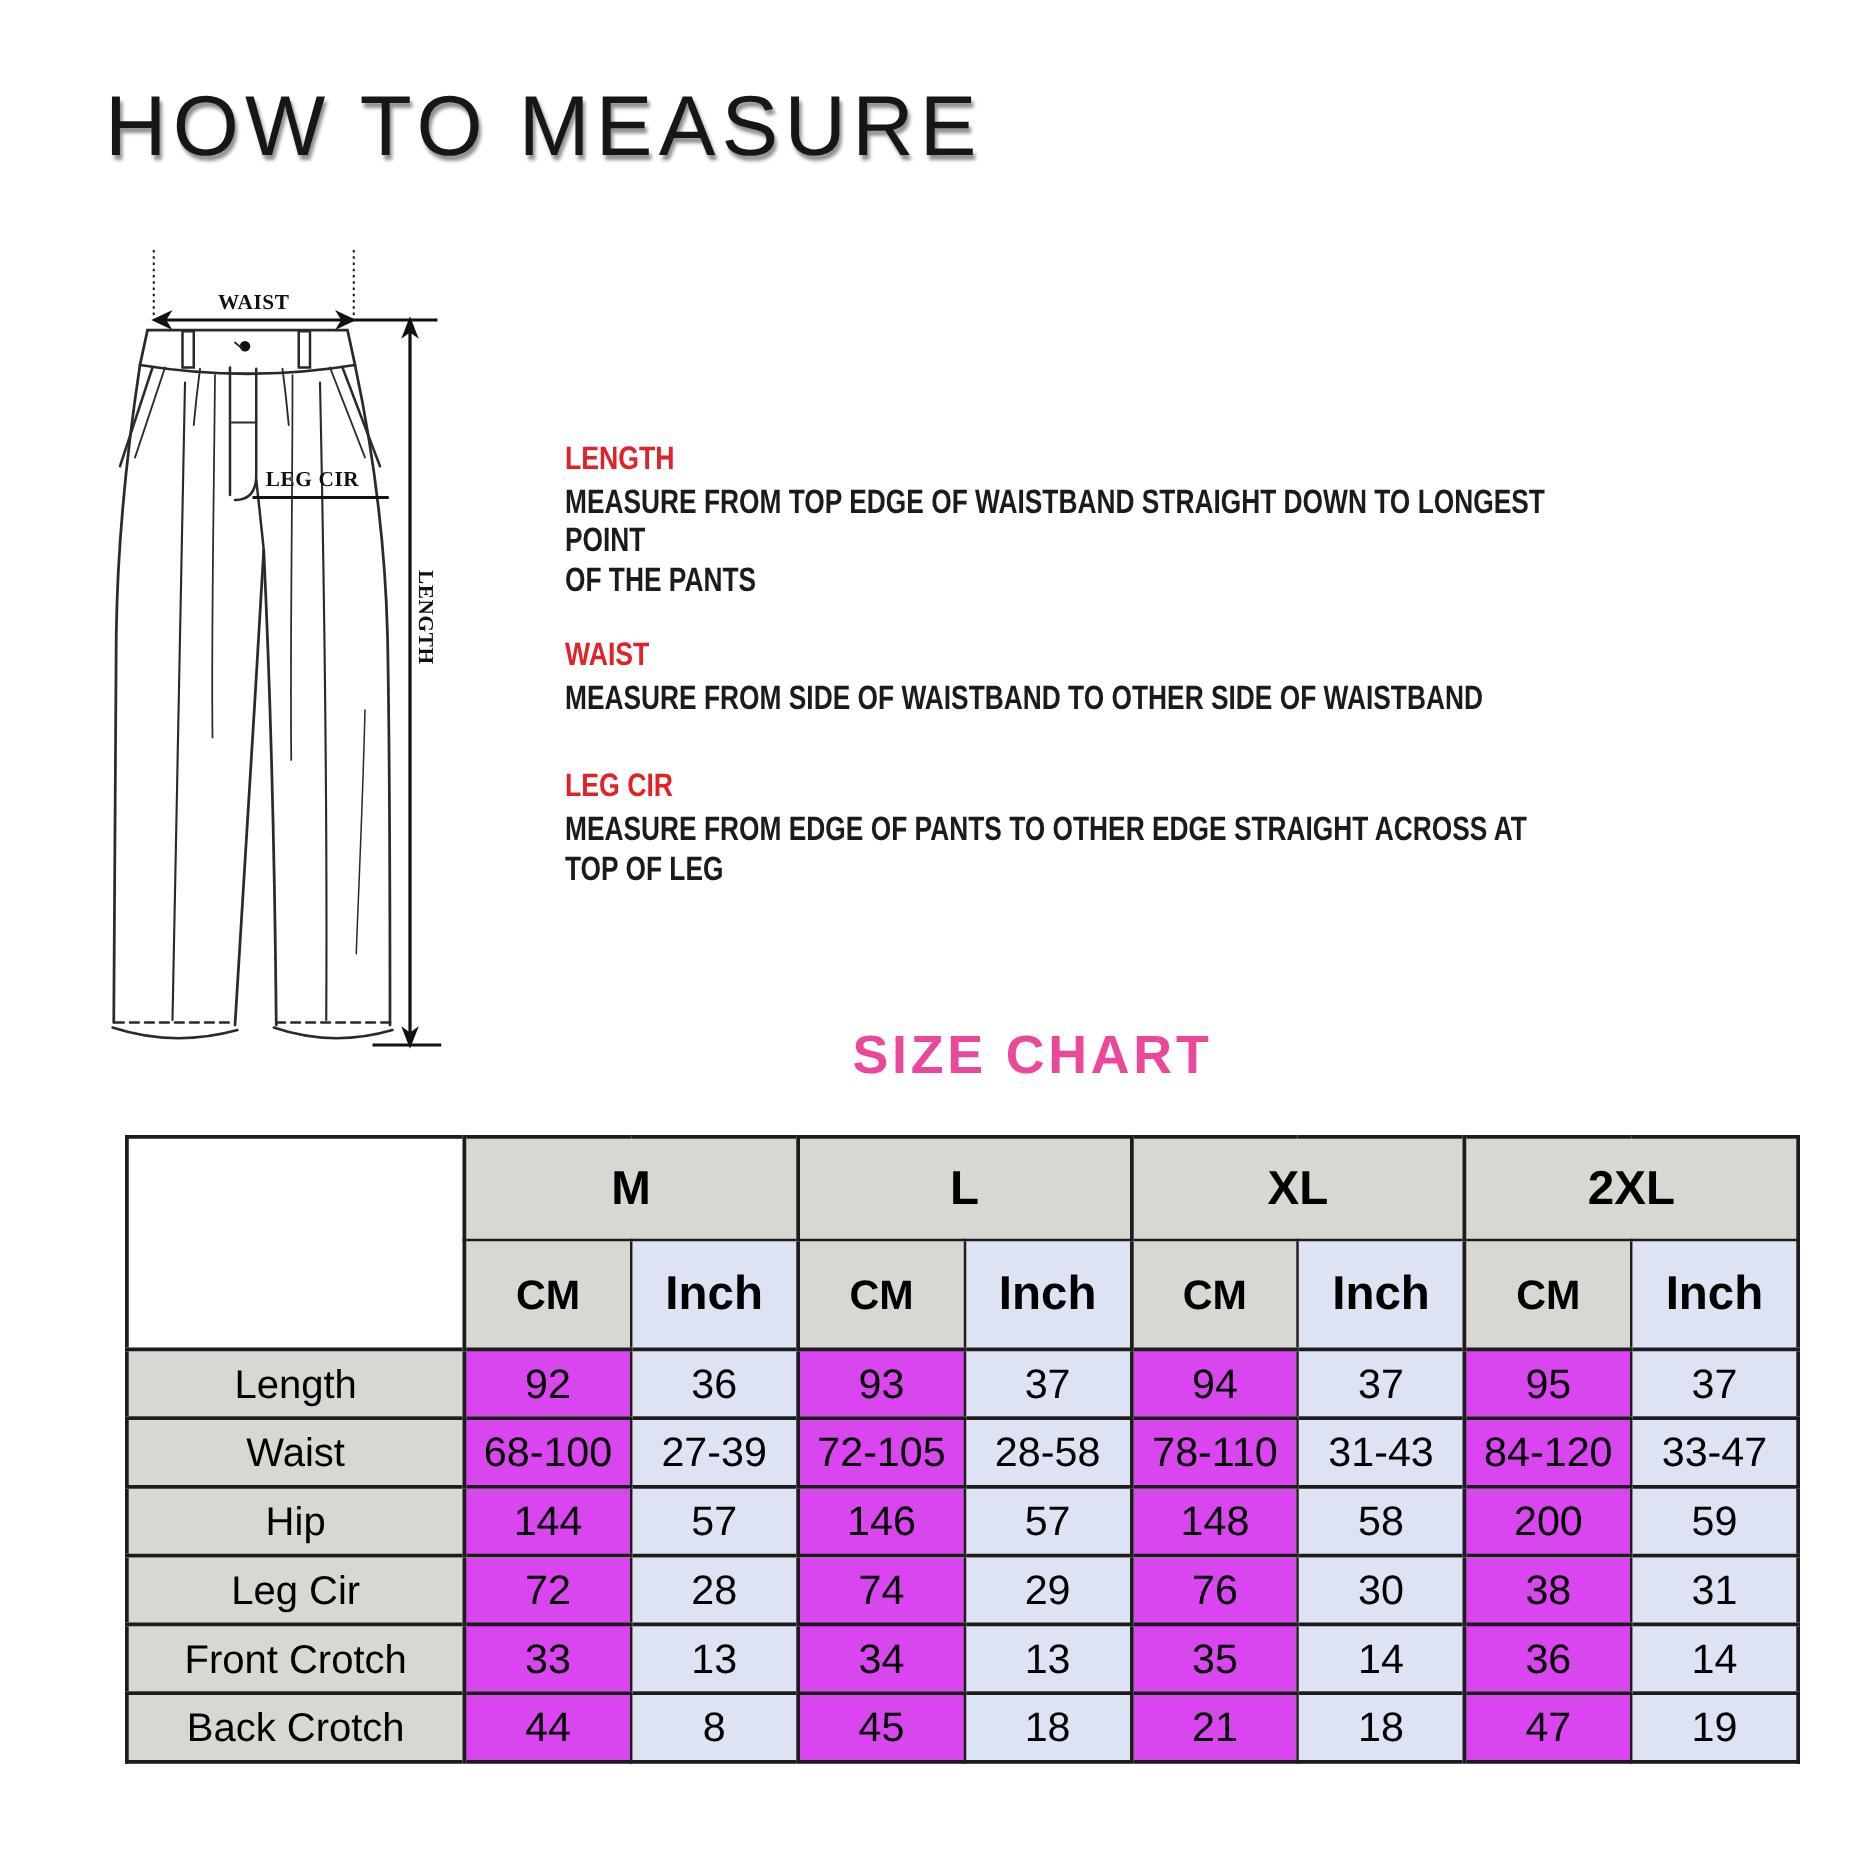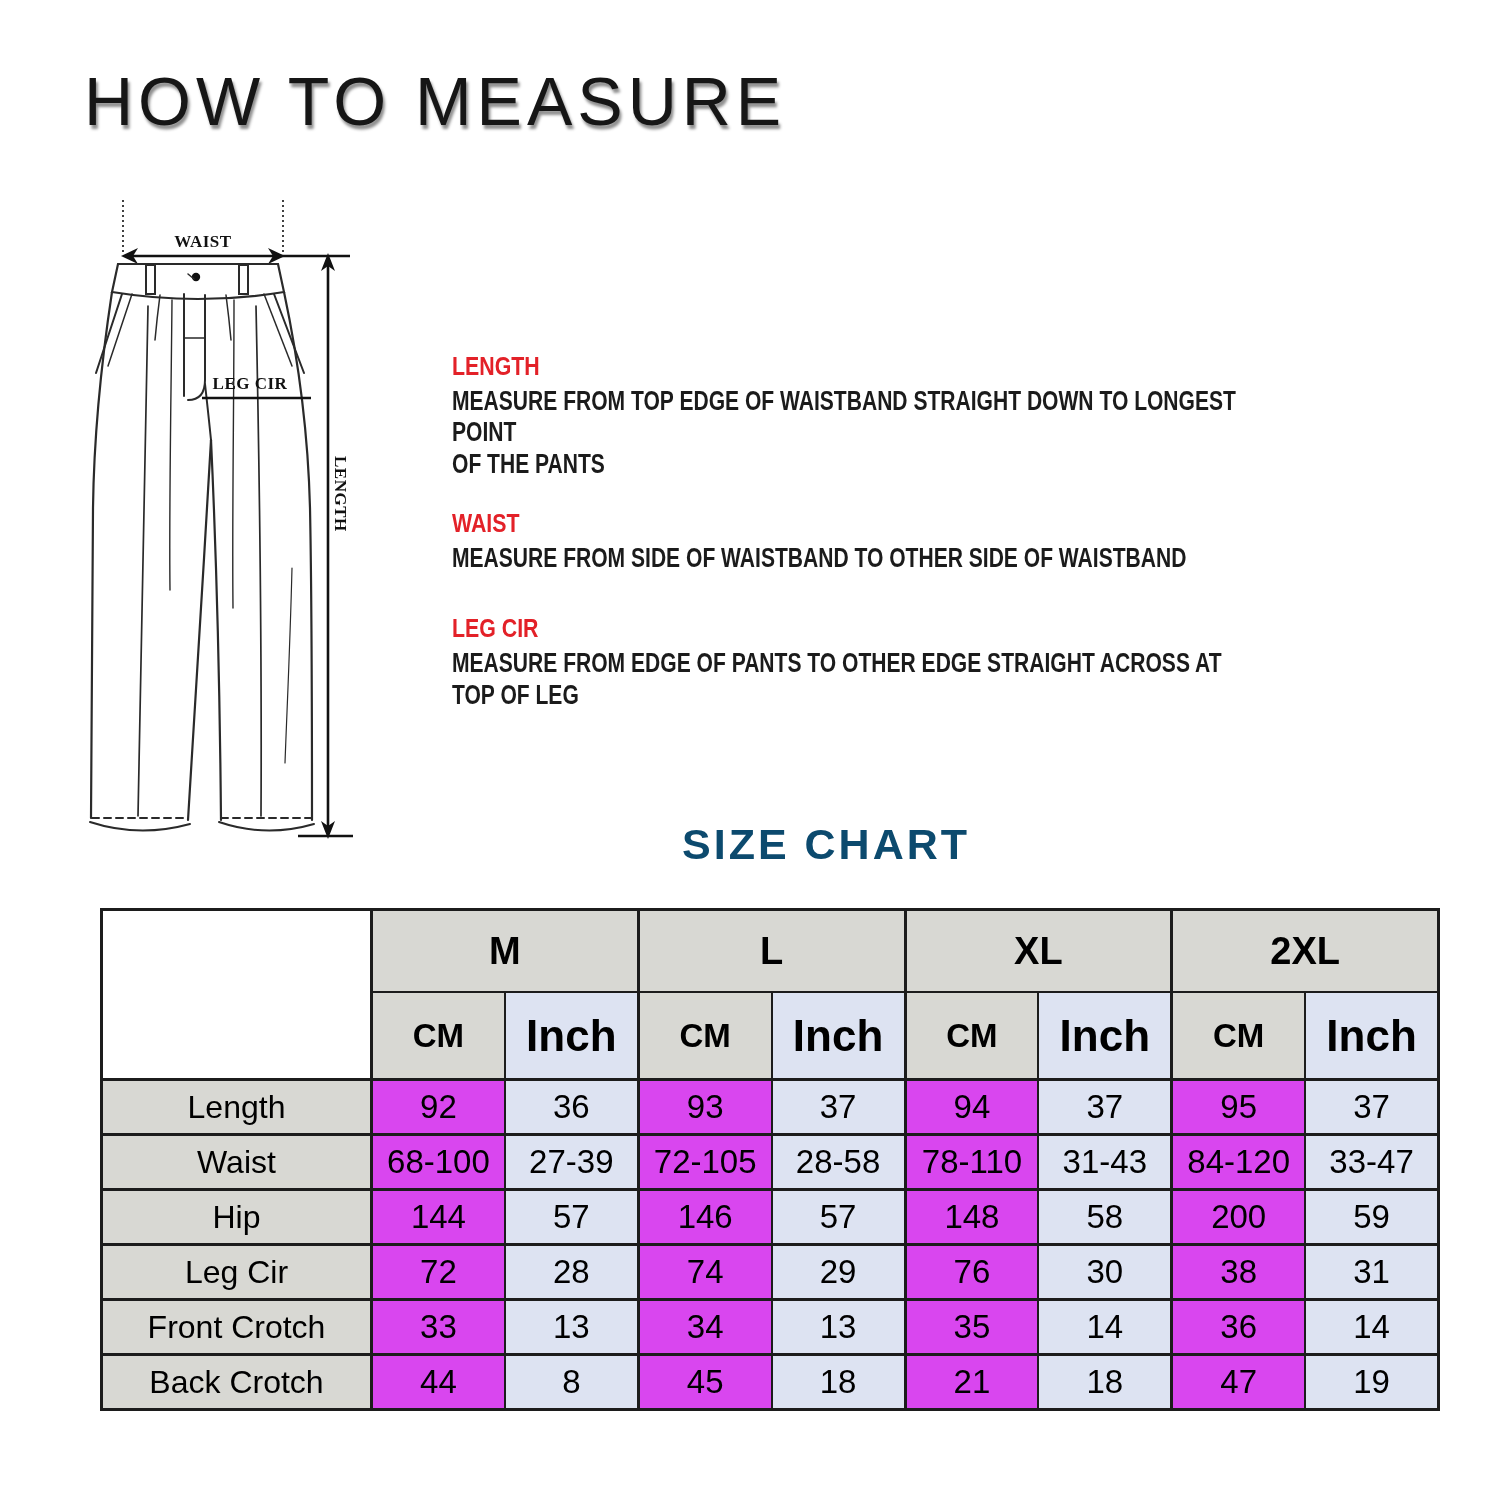--- a/index.html
+++ b/index.html
@@ -29,37 +29,37 @@
     font-size:26px;font-weight:bold;color:#e32128;line-height:1.25;
     transform:scaleX(0.82);transform-origin:0 0;white-space:nowrap;
   }
   .ins-body{
     font-size:27px;font-weight:bold;color:#1b1b1b;line-height:1.18;
     transform:scaleX(0.78);transform-origin:0 0;white-space:pre-line;margin-top:3px;
   }
   
   #size-chart-title{
     position:absolute;left:682px;top:820px;
-    font-size:43px;font-weight:bold;color:#0c4a6e;letter-spacing:3px;white-space:nowrap;
+    font-size:43px;font-weight:bold;color:#ec4899;letter-spacing:3px;white-space:nowrap;
   }
   #size-table{
     position:absolute;left:100px;top:908px;width:1340px;
     border-collapse:collapse;table-layout:fixed;
     border:3px solid #1c1c1c;
   }
   #size-table td{
     border:2px solid #1c1c1c;text-align:center;vertical-align:middle;
     padding:0;overflow:hidden;
   }
   #size-table .corner{background:#ffffff;border-right-width:3px;border-bottom-width:2px;}
   #size-table .size-h{
     background:#d8d8d3;font-weight:bold;font-size:38px;height:80px;
   }
   #size-table .unit-cm{background:#d8d8d3;font-weight:bold;font-size:33px;height:85px;margin-top:20px;}
-  #size-table .unit-in{background:#dde3f2;font-weight:bold;font-size:44px;height:85px;}
+  #size-table .unit-in{background:#dde3f2;font-weight:bold;font-size:38px;height:85px;}
   #size-table .rlabel{
     background:#d8d8d3;font-size:32px;border-right-width:3px;height:52px;
   }
   #size-table .cm{background:#d946ef;font-size:33px;}
   #size-table .in{background:#dde3f2;font-size:33px;}
   #size-table .gs{border-left-width:3px;}
   #size-table tr.trow td{border-top-width:3px;}
 </style>
 </head>
 <body>

